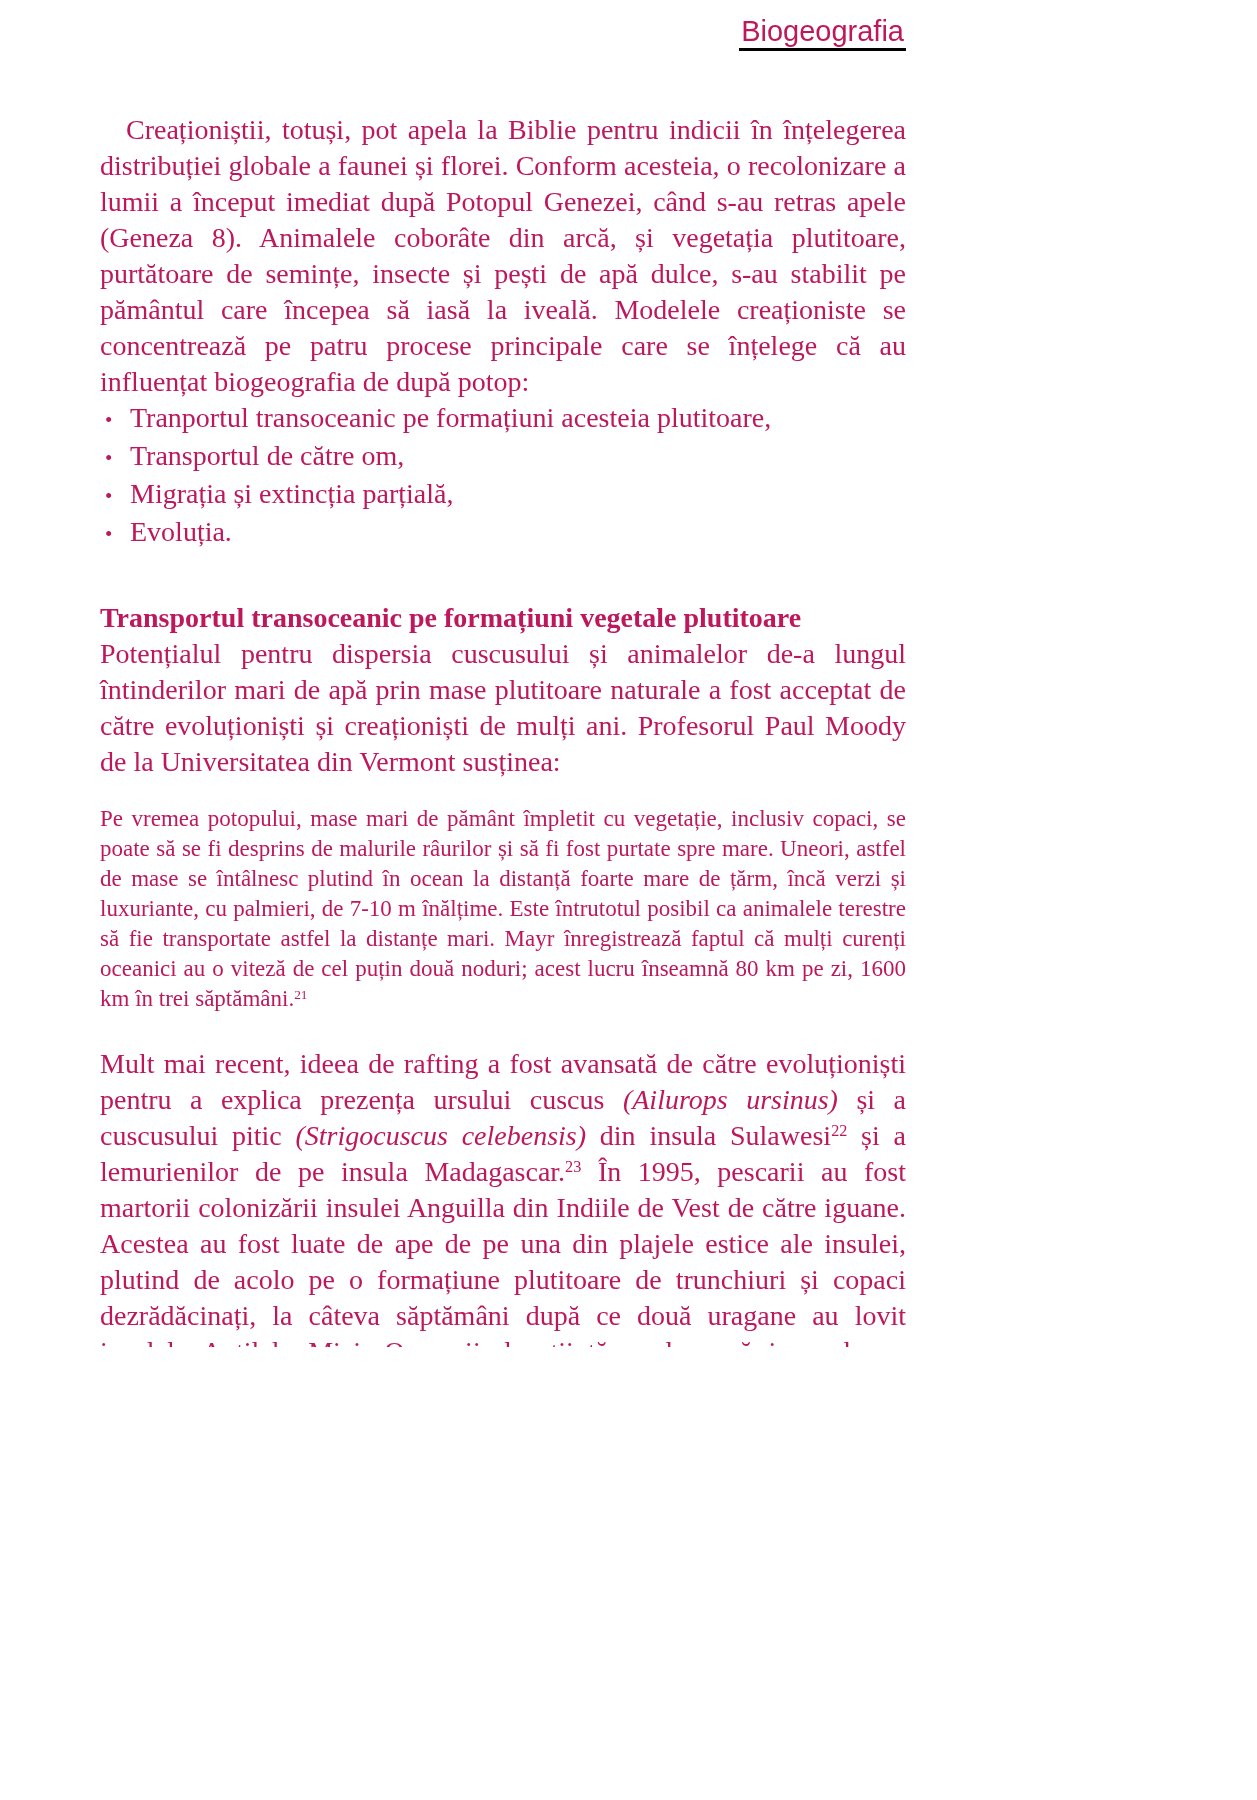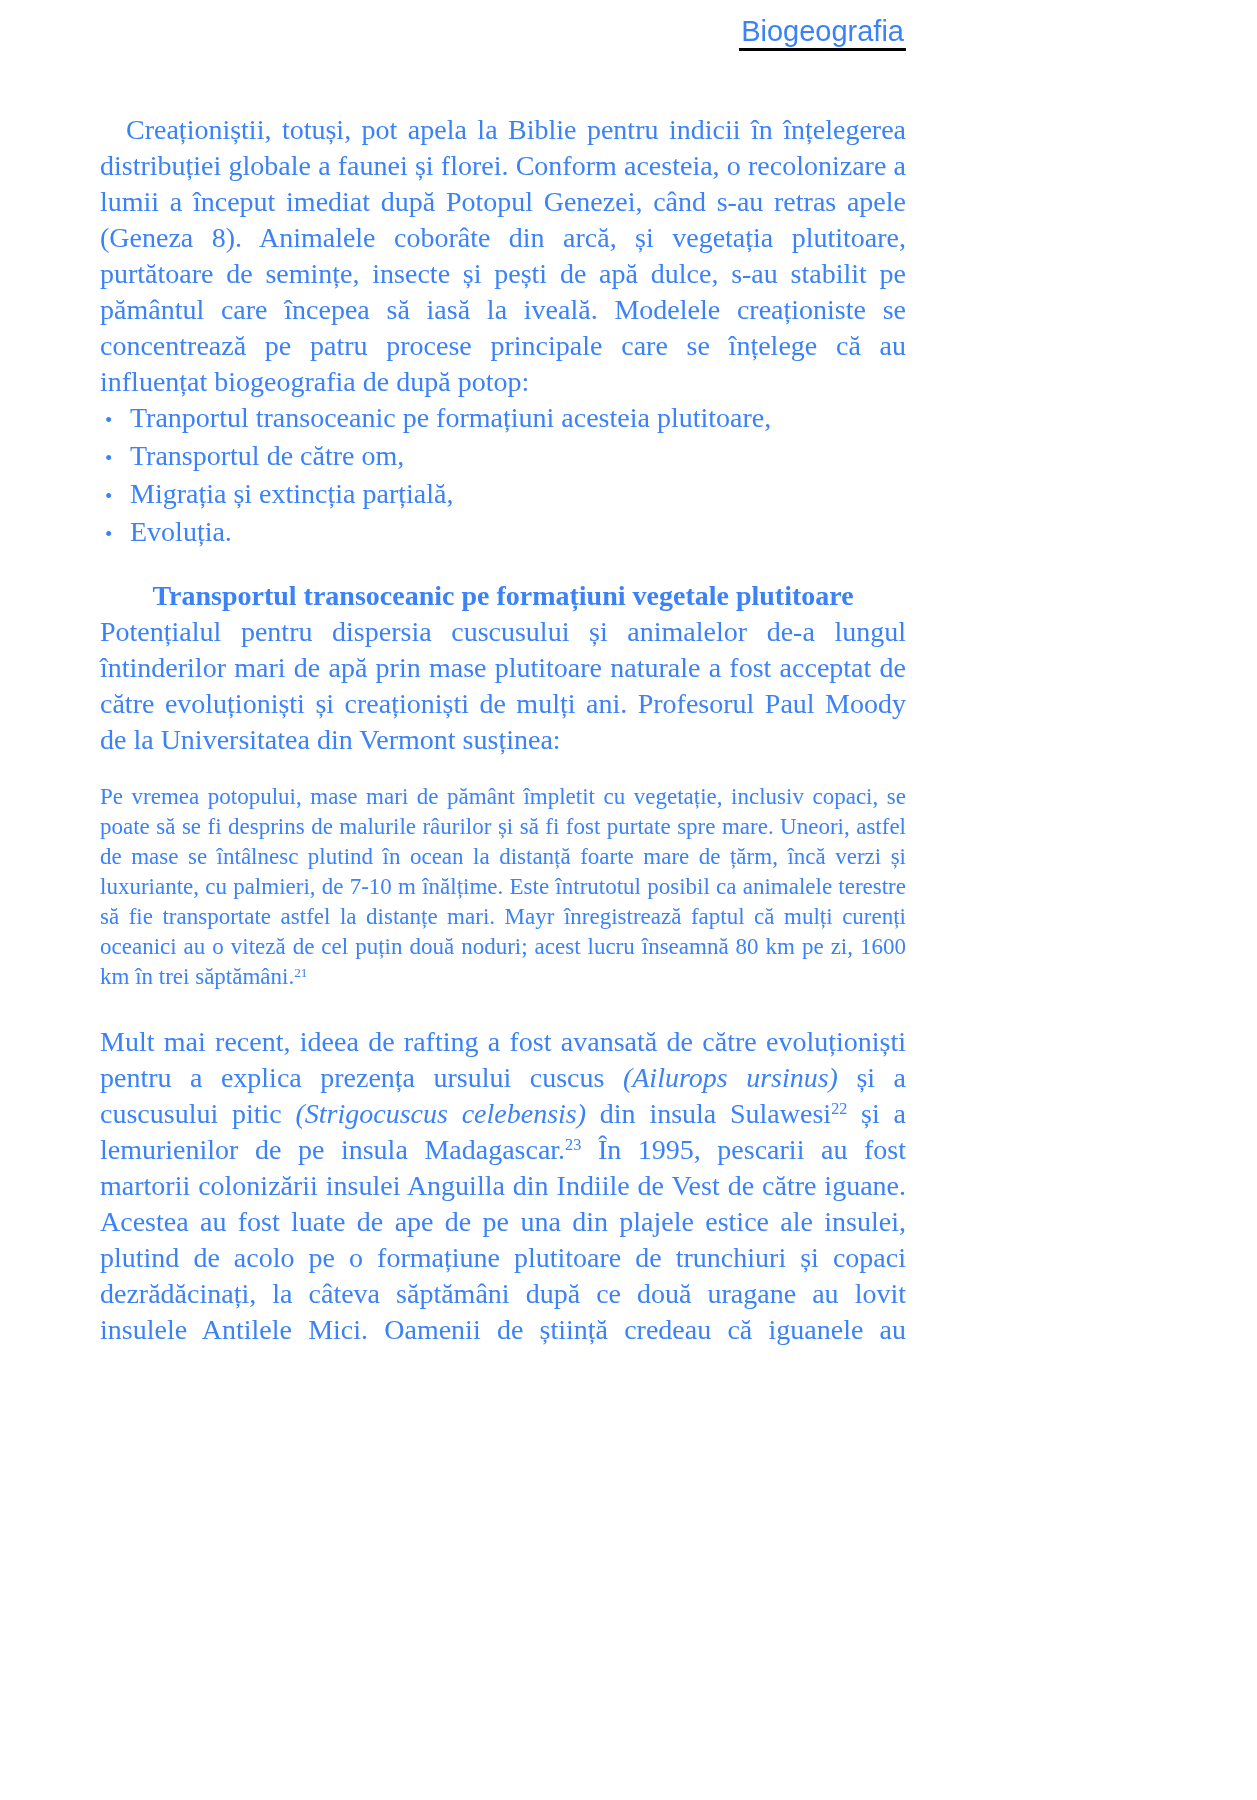--- a/index.html
+++ b/index.html
@@ -4,21 +4,21 @@
 <style>
   * { margin: 0; padding: 0; box-sizing: border-box; }
   html, body { background: #ffffff; }
   .page {
     position: relative;
     width: 1257px;
     height: 1347px;
     background: #ffffff;
     overflow: hidden;
     font-family: "Liberation Serif", serif;
-    color: #3b82f6;
+    color: #be185d;
   }
   .page-header {
     position: absolute;
     top: 14px;
     left: 100px;
     width: 806px;
     text-align: right;
     font-family: "Liberation Sans", sans-serif;
     font-size: 29px;
     line-height: 34px;
@@ -44,25 +44,25 @@
     text-align: left;
   }
   .bullet {
     flex: none;
     width: 18px;
     margin-left: 5px;
     margin-right: 7px;
     font-size: 21px;
   }
   .section-heading {
-    margin-top: 26px;
+    margin-top: 48px;
     font-size: 28px;
     line-height: 36px;
     font-weight: 700;
-    text-align: center;
+    text-align: left;
   }
   .quote {
     margin-top: 24px;
     font-size: 23px;
     line-height: 30px;
     text-align: justify;
   }
   .para-after-quote { margin-top: 32px; }
   .italic { font-style: italic; margin-top: 32px; }
   sup.fn {

